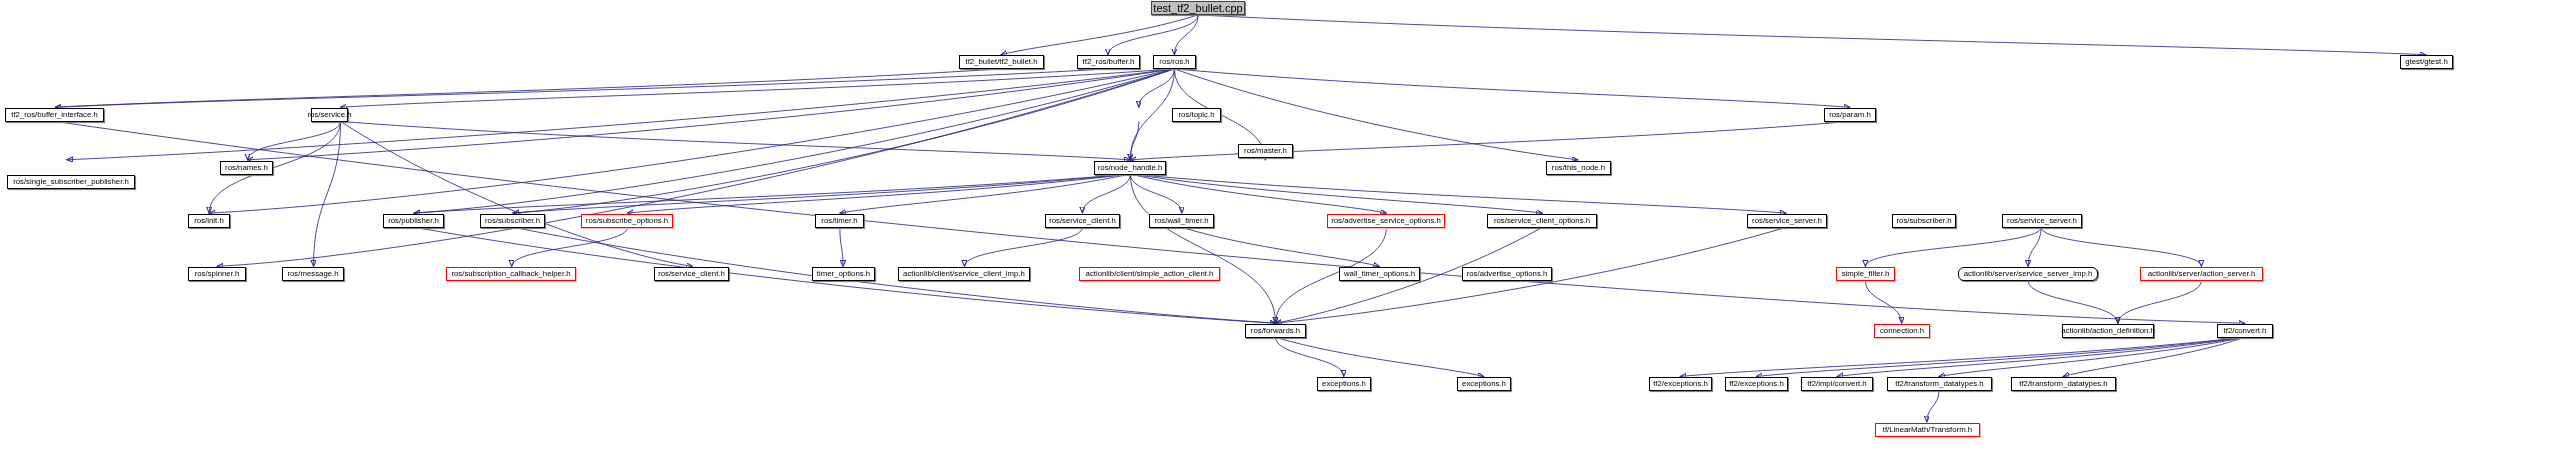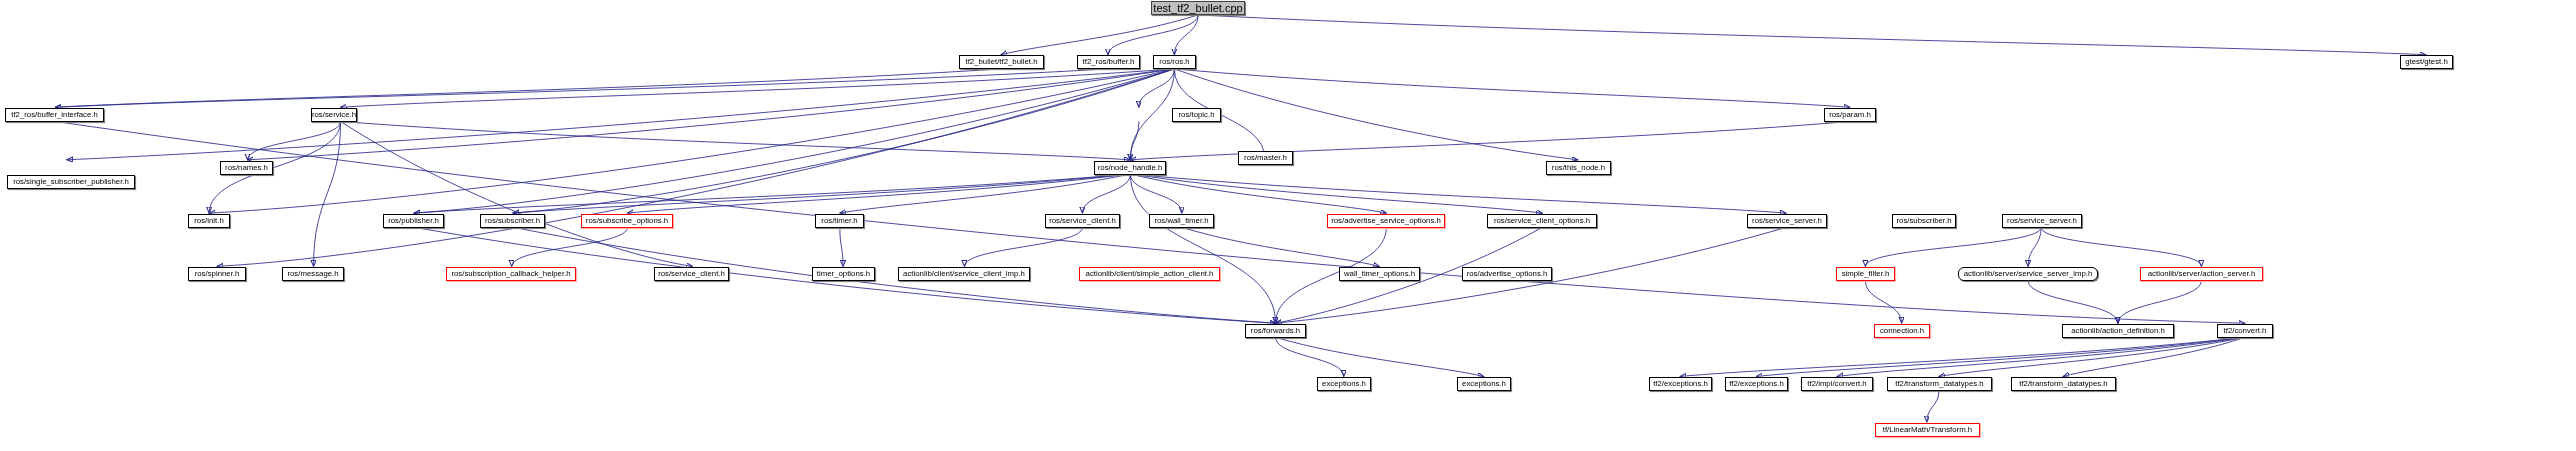--- a/index.html
+++ b/index.html
@@ -89,27 +89,27 @@
         <path d="M1795,475 C1897.55,505.25 2029.4,516 2088,530"></path>
       </g>
   </svg>
   <div id="node-layer">
       <div class="node root" style="left: 1151px; top: 1.4px; width: 94px;">test_tf2_bullet.cpp</div>
       <div class="node" style="left: 959px; top: 55px; width: 85px;">tf2_bullet/tf2_bullet.h</div>
       <div class="node" style="left: 1077px; top: 55px; width: 63px;">tf2_ros/buffer.h</div>
       <div class="node" style="left: 1153px; top: 55px; width: 43px;">ros/ros.h</div>
       <div class="node" style="left: 2400px; top: 55px; width: 53px;">gtest/gtest.h</div>
       <div class="node" style="left: 5px; top: 108px; width: 99px;">tf2_ros/buffer_interface.h</div>
-      <div class="node" style="left: 311px; top: 108px; width: 46px;">ros/service.h</div>
+      <div class="node" style="left: 311px; top: 108px; width: 37px;">ros/service.h</div>
       <div class="node" style="left: 1172px; top: 108px; width: 49px;">ros/topic.h</div>
       <div class="node" style="left: 1824px; top: 108px; width: 52px;">ros/param.h</div>
       <div class="node" style="left: 7px; top: 161px; width: 128px; margin-top: 14px;">ros/single_subscriber_publisher.h</div>
       <div class="node" style="left: 220px; top: 161px; width: 53px;">ros/names.h</div>
       <div class="node" style="left: 1094px; top: 161px; width: 72px;">ros/node_handle.h</div>
-      <div class="node" style="left: 1238px; top: 151px; width: 55px;">ros/master.h</div>
+      <div class="node" style="left: 1238px; top: 144px; width: 55px;">ros/master.h</div>
       <div class="node" style="left: 1546px; top: 161px; width: 65px;">ros/this_node.h</div>
       <div class="node" style="left: 188px; top: 214px; width: 42px;">ros/init.h</div>
       <div class="node" style="left: 383px; top: 214px; width: 61px;">ros/publisher.h</div>
       <div class="node" style="left: 480px; top: 214px; width: 65px;">ros/subscriber.h</div>
       <div class="node red" style="left: 581px; top: 214px; width: 92px;">ros/subscribe_options.h</div>
       <div class="node" style="left: 815px; top: 214px; width: 49px;">ros/timer.h</div>
       <div class="node" style="left: 1045px; top: 214px; width: 75px;">ros/service_client.h</div>
       <div class="node" style="left: 1149px; top: 214px; width: 65px;">ros/wall_timer.h</div>
       <div class="node red" style="left: 1327px; top: 214px; width: 118px;">ros/advertise_service_options.h</div>
       <div class="node" style="left: 1487px; top: 214px; width: 110px;">ros/service_client_options.h</div>
@@ -123,21 +123,21 @@
       <div class="node" style="left: 812px; top: 267px; width: 63px;">timer_options.h</div>
       <div class="node" style="left: 898px; top: 267px; width: 132px;">actionlib/client/service_client_imp.h</div>
       <div class="node red" style="left: 1079px; top: 267px; width: 141px;">actionlib/client/simple_action_client.h</div>
       <div class="node" style="left: 1339px; top: 267px; width: 81px;">wall_timer_options.h</div>
       <div class="node" style="left: 1462px; top: 267px; width: 90px;">ros/advertise_options.h</div>
       <div class="node red" style="left: 1836px; top: 267px; width: 59px;">simple_filter.h</div>
       <div class="node" style="left: 1958px; top: 267px; width: 140px; border-radius: 6px;">actionlib/server/service_server_imp.h</div>
       <div class="node red" style="left: 2140px; top: 267px; width: 123px;">actionlib/server/action_server.h</div>
       <div class="node" style="left: 1245px; top: 324px; width: 61px;">ros/forwards.h</div>
       <div class="node red" style="left: 1874px; top: 324px; width: 56px;">connection.h</div>
-      <div class="node" style="left: 2062px; top: 324px; width: 112px;">actionlib/action_definition.h</div>
+      <div class="node" style="left: 2062px; top: 324px; width: 92px;">actionlib/action_definition.h</div>
       <div class="node" style="left: 2217px; top: 324px; width: 56px;">tf2/convert.h</div>
       <div class="node" style="left: 1317px; top: 377px; width: 54px;">exceptions.h</div>
       <div class="node" style="left: 1457px; top: 377px; width: 54px;">exceptions.h</div>
       <div class="node" style="left: 1649px; top: 377px; width: 63px;">tf2/exceptions.h</div>
       <div class="node" style="left: 1725px; top: 377px; width: 63px;">ff2/exceptions.h</div>
       <div class="node" style="left: 1801px; top: 377px; width: 72px;">tf2/impl/convert.h</div>
       <div class="node" style="left: 1887px; top: 377px; width: 105px;">tf2/transform_datatypes.h</div>
       <div class="node" style="left: 2011px; top: 377px; width: 105px;">tf2/transform_datatypes.h</div>
       <div class="node red" style="left: 1875px; top: 423px; width: 105px;">tf/LinearMath/Transform.h</div>
     </div>

